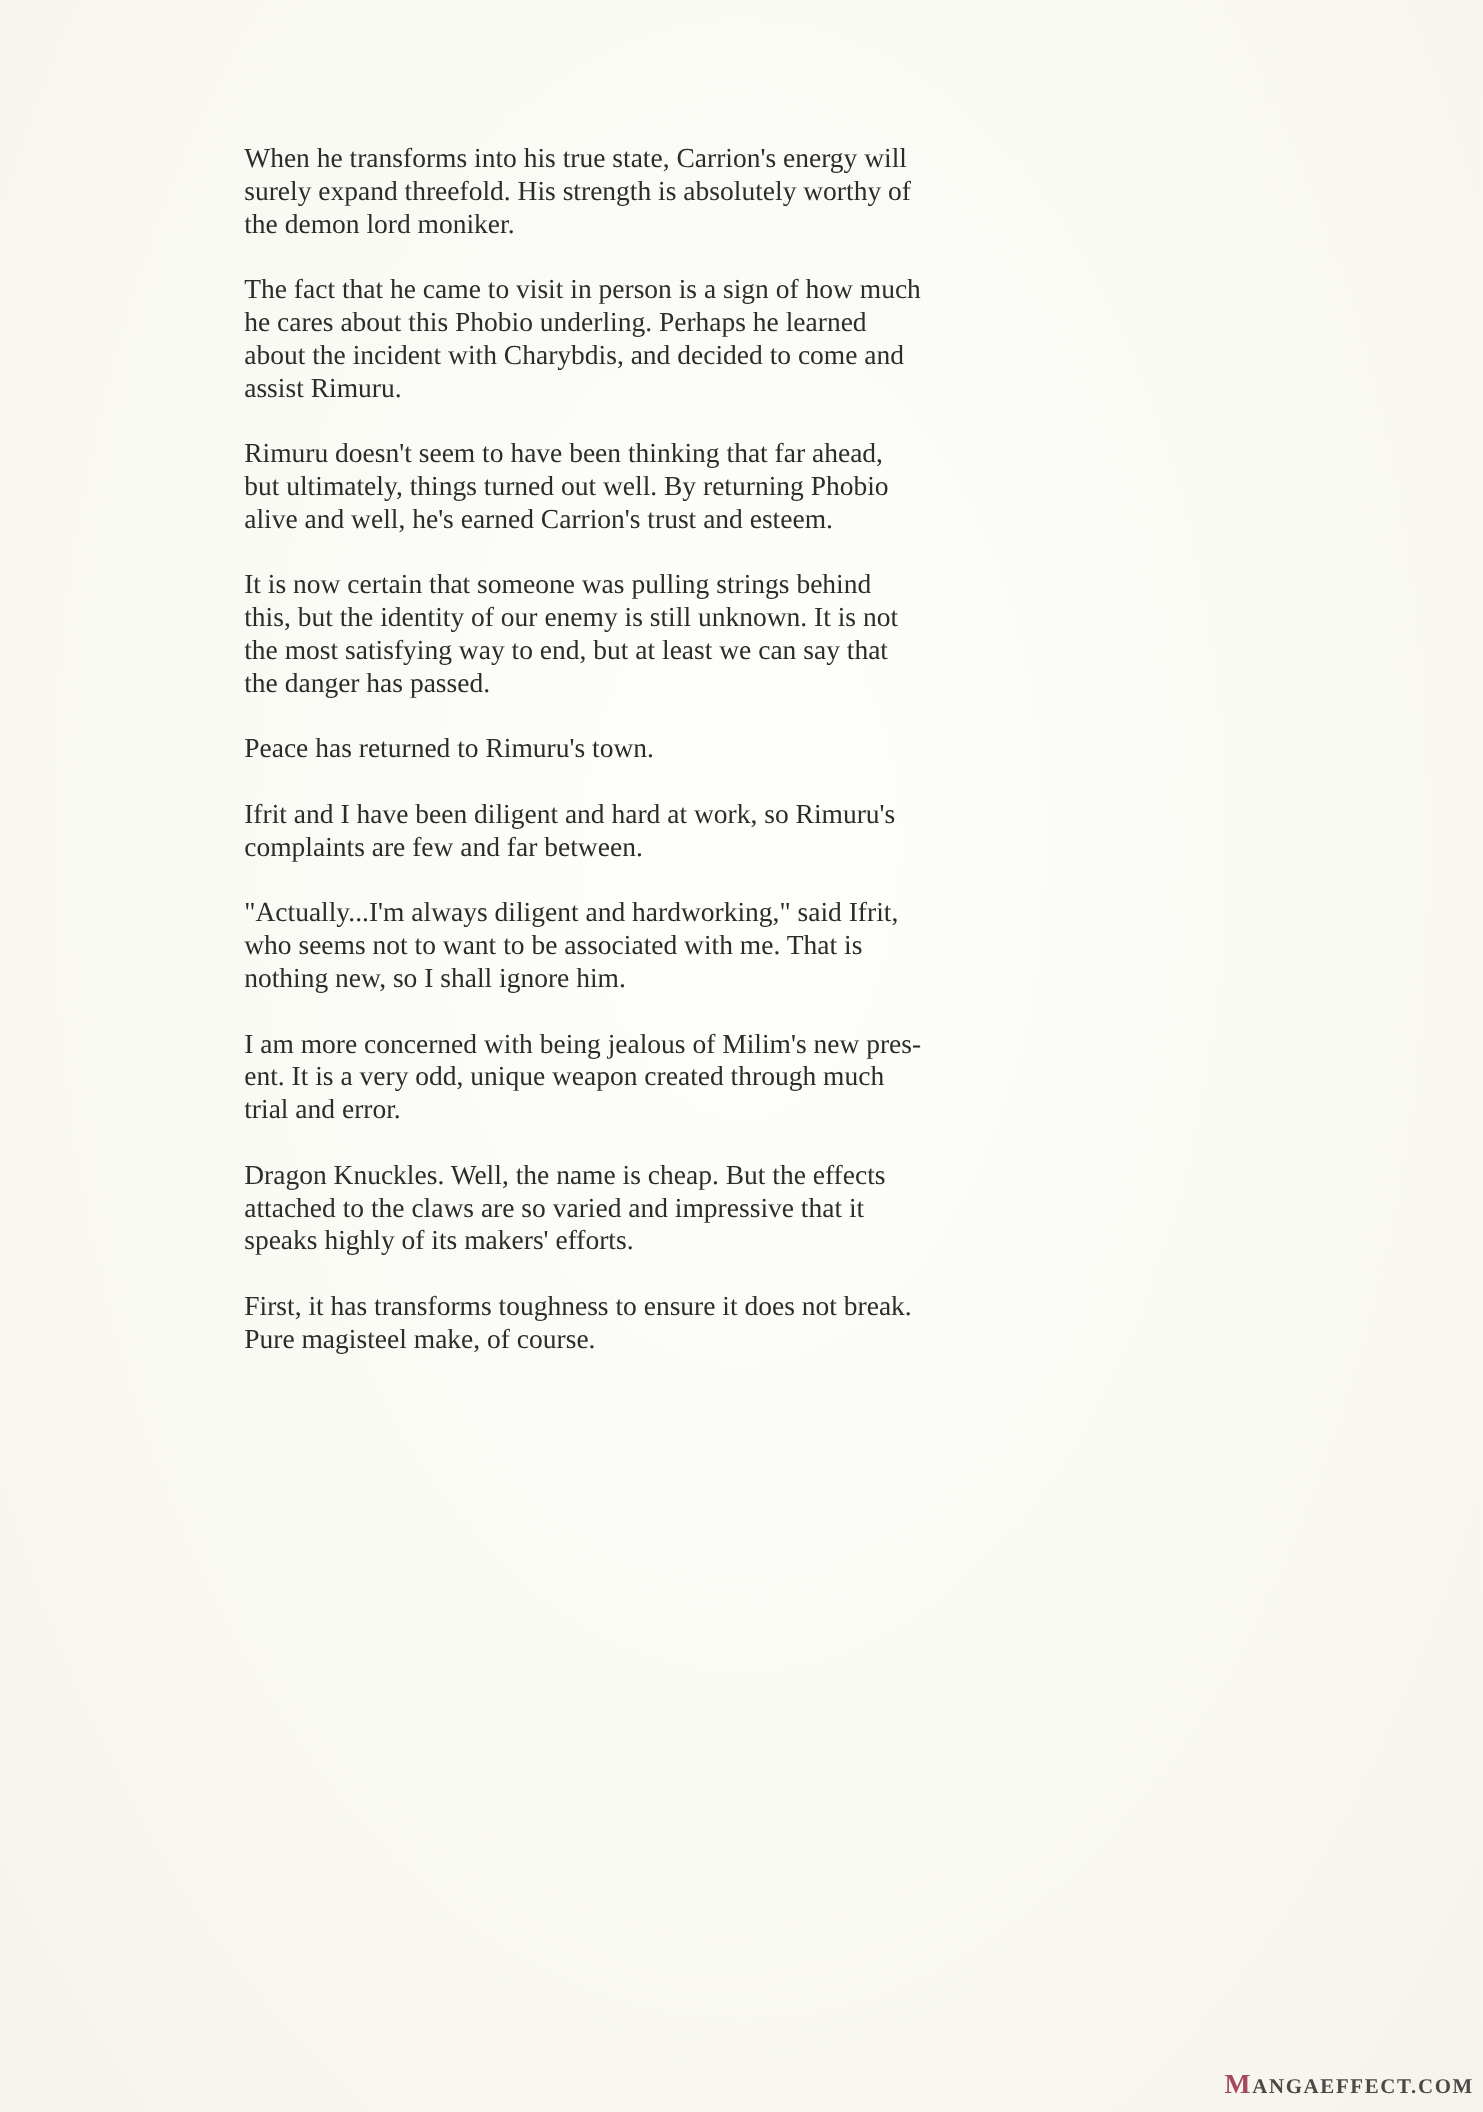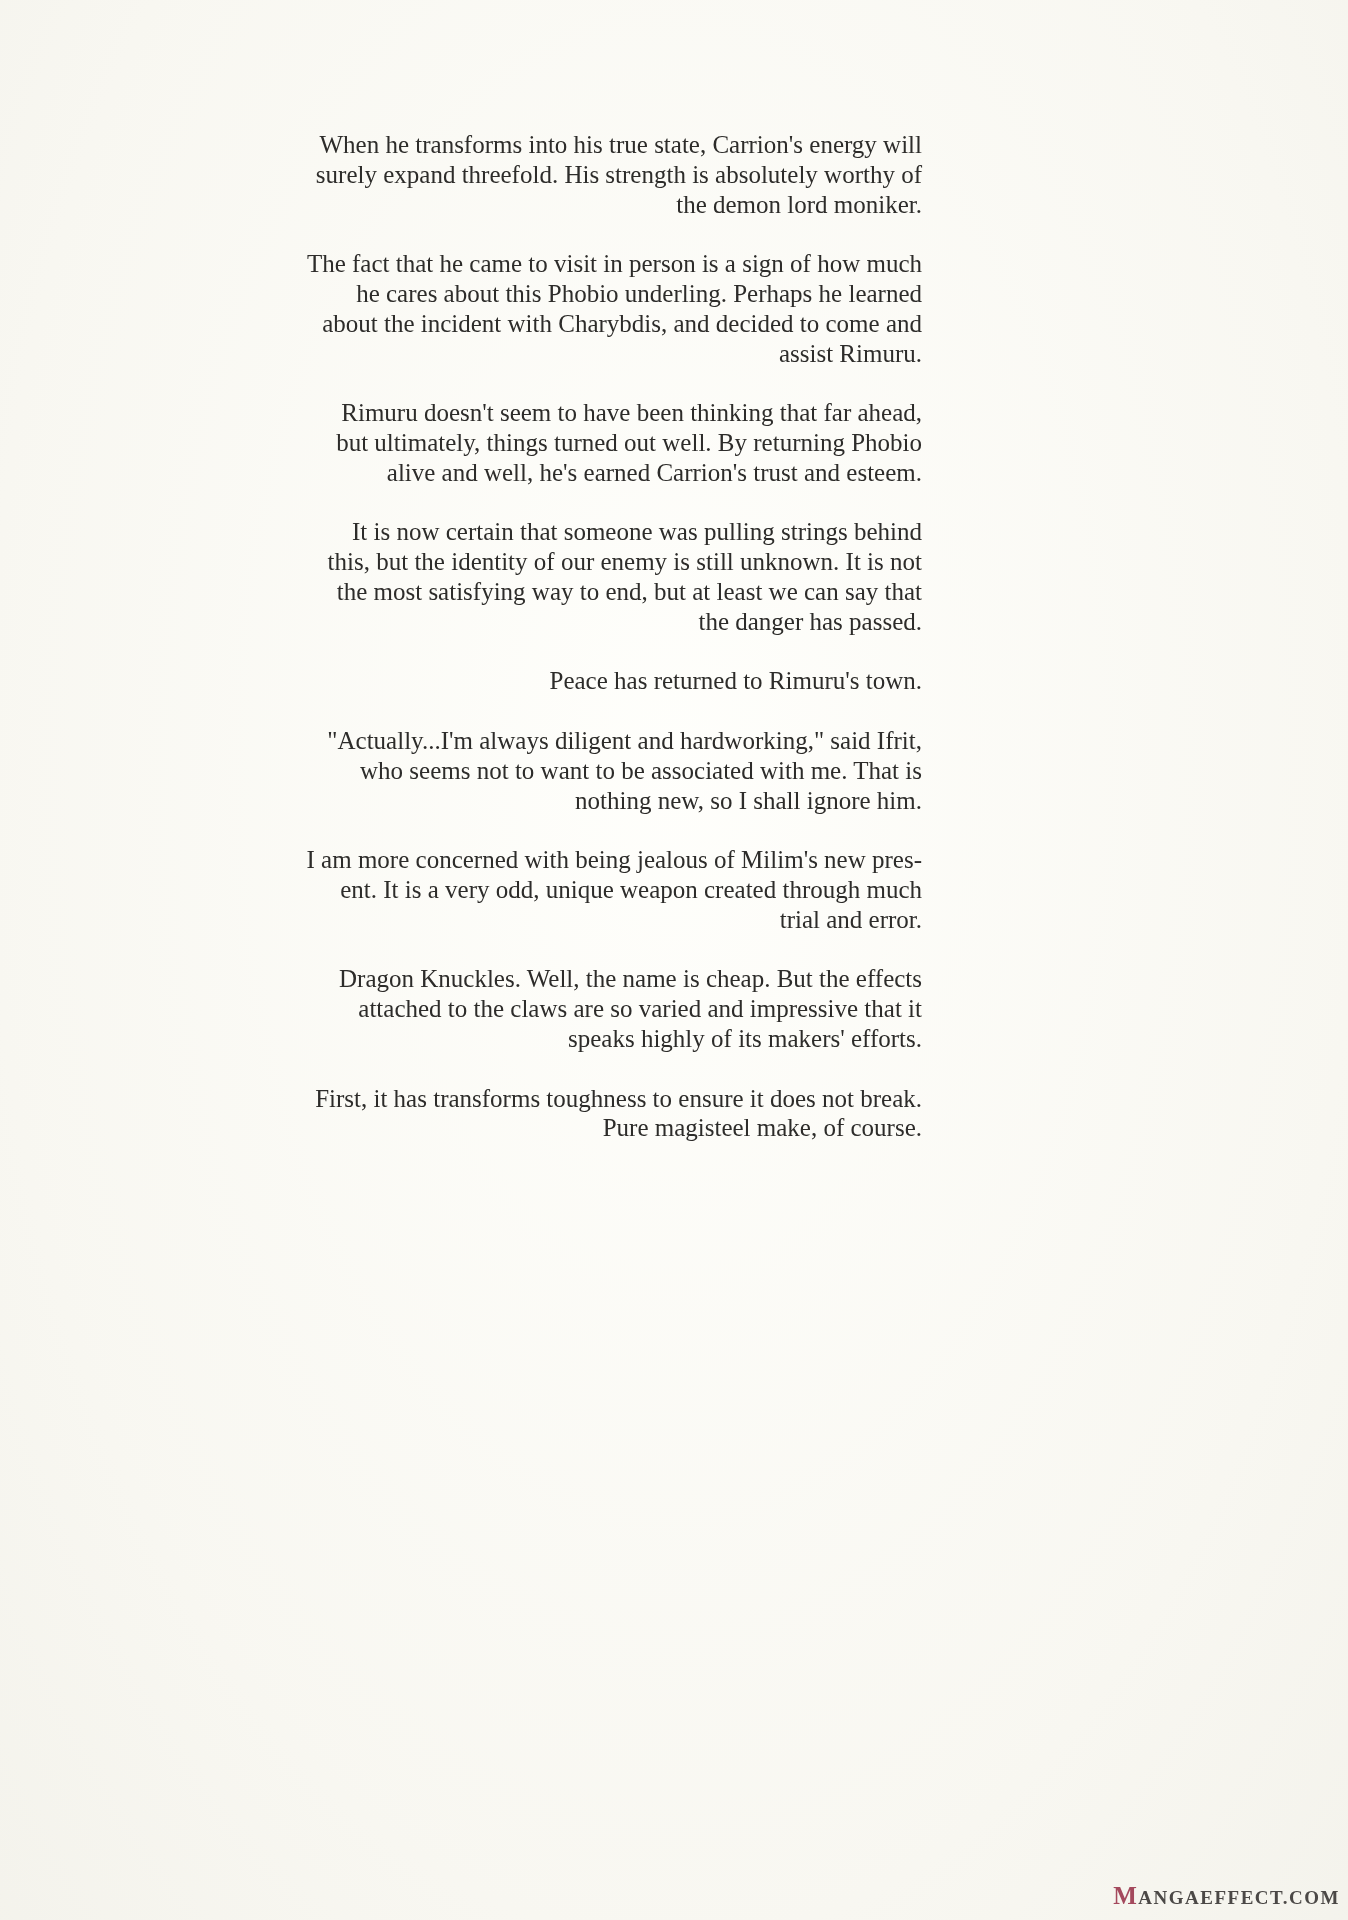--- a/index.html
+++ b/index.html
@@ -26,21 +26,20 @@
     width: 700px;
     font-family: "Liberation Serif", serif;
     font-size: 25px;
     line-height: 29.8px;
     color: #2d2c2a;
     text-rendering: optimizeLegibility;
   }
   .content p {
     margin: 0 0 29.8px 0;
     white-space: pre-line;
-    text-align: right;
   }
   .watermark {
     position: absolute;
     right: 8px;
     bottom: 12px;
     font-family: "Liberation Serif", serif;
     font-weight: bold;
     letter-spacing: 1.5px;
     line-height: 1;
     user-select: none;
@@ -68,20 +67,22 @@
 about the incident with Charybdis, and decided to come and
 assist Rimuru.</p>
     <p>Rimuru doesn't seem to have been thinking that far ahead,
 but ultimately, things turned out well. By returning Phobio
 alive and well, he's earned Carrion's trust and esteem.</p>
     <p>It is now certain that someone was pulling strings behind
 this, but the identity of our enemy is still unknown. It is not
 the most satisfying way to end, but at least we can say that
 the danger has passed.</p>
     <p>Peace has returned to Rimuru's town.</p>
+    <p>Ifrit and I have been diligent and hard at work, so Rimuru's
+complaints are few and far between.</p>
     <p>"Actually...I'm always diligent and hardworking," said Ifrit,
 who seems not to want to be associated with me. That is
 nothing new, so I shall ignore him.</p>
     <p>I am more concerned with being jealous of Milim's new pres-
 ent. It is a very odd, unique weapon created through much
 trial and error.</p>
     <p>Dragon Knuckles. Well, the name is cheap. But the effects
 attached to the claws are so varied and impressive that it
 speaks highly of its makers' efforts.</p>
     <p>First, it has transforms toughness to ensure it does not break.

